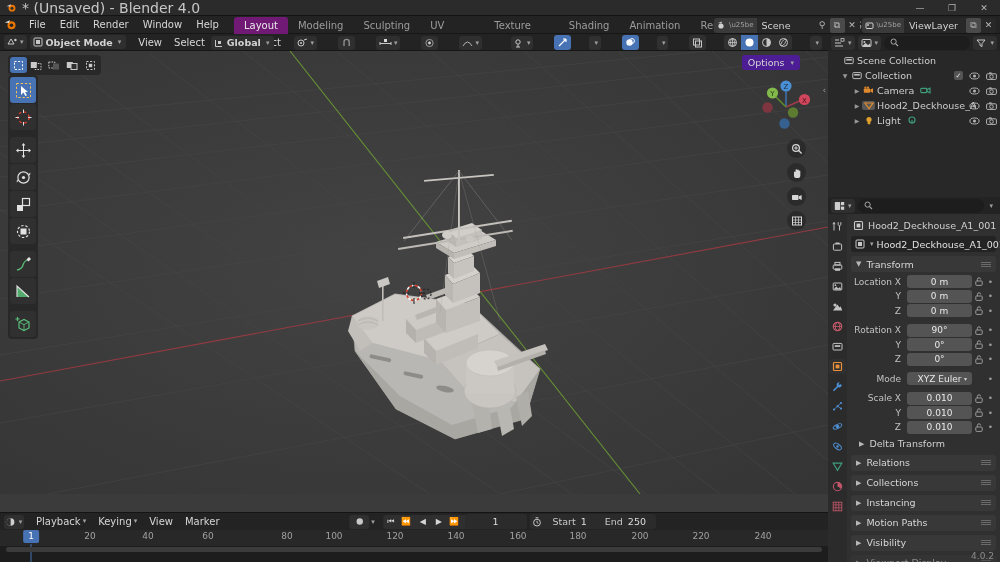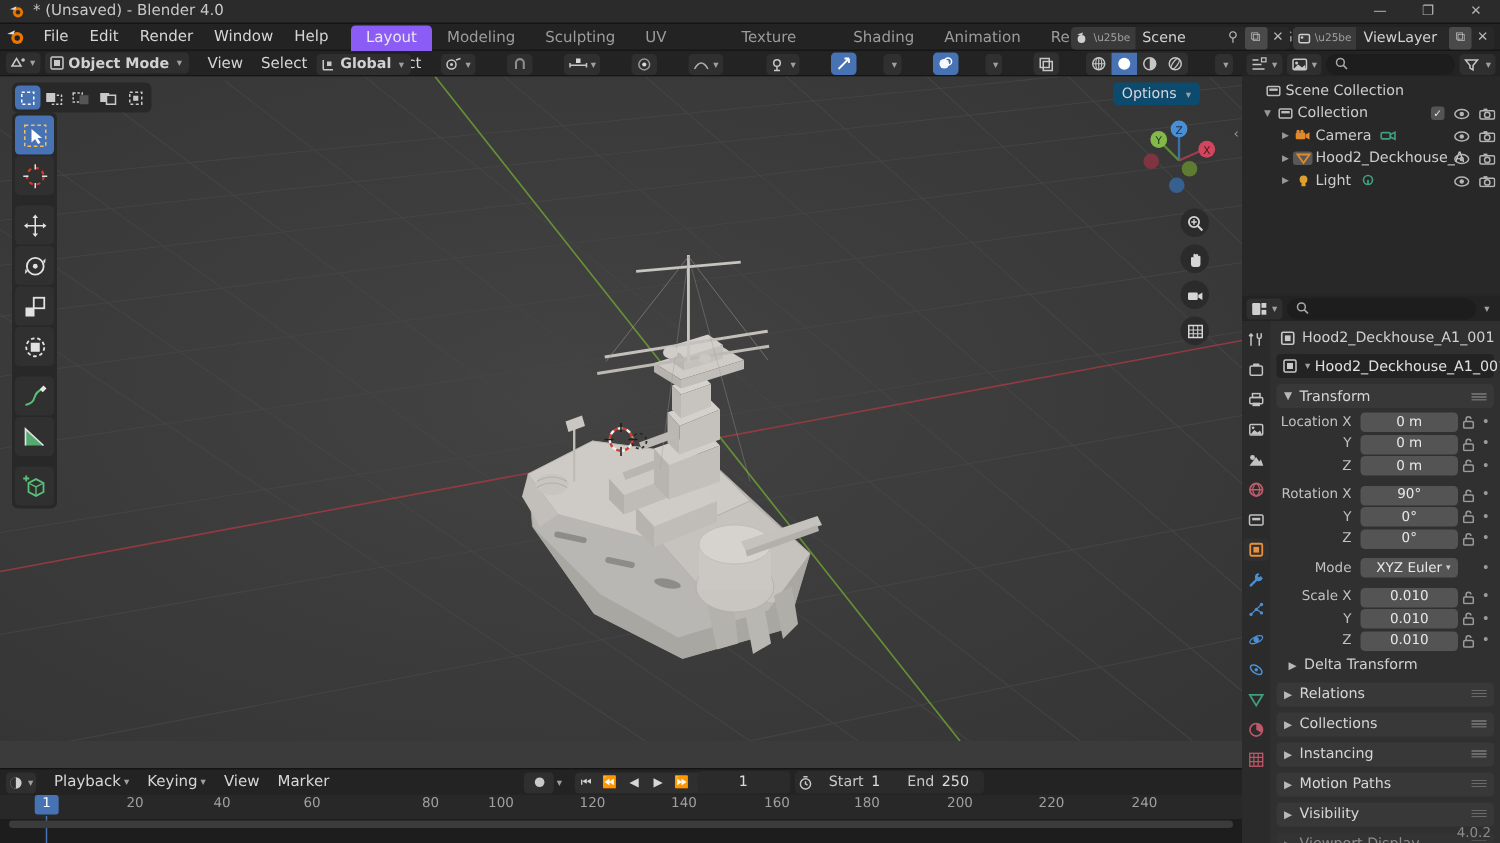--- a/index.html
+++ b/index.html
@@ -9,35 +9,35 @@
     font-family:"DejaVu Sans","Liberation Sans",sans-serif;
     font-size:10px;color:#d2d2d2;
     -webkit-font-smoothing:antialiased;
   }
   .app{position:relative;width:1000px;height:562px;background:#1d1d1d;}
 
   
   .titlebar{height:16px;background:#2b2b2b;display:flex;align-items:center;
     padding:0 6px;border-bottom:1px solid #141414;position:relative;}
   .tb-icon{width:11px;height:11px;margin-right:5px;position:relative;flex:none;}
-  .tb-title{font-size:10px;color:#c8c8c8;white-space:nowrap;}
+  .tb-title{font-size:14px;color:#c8c8c8;white-space:nowrap;}
   .tb-btns{position:absolute;right:0;top:0;height:16px;display:flex;}
   .tb-btn{width:32px;height:16px;display:flex;align-items:center;justify-content:center;
     font-size:9px;color:#b5b5b5;}
 
   
   .topbar{height:18px;background:#232323;display:flex;align-items:center;
     padding-left:4px;position:relative;border-bottom:1px solid #161616;}
   .blender-logo{width:14px;height:13px;margin-right:4px;position:relative;flex:none;}
   .menu{display:flex;align-items:center;height:18px;}
   .menu-item{padding:0 7px;line-height:18px;font-size:10px;color:#d6d6d6;cursor:default;}
   .ws-tabs{display:flex;align-items:flex-end;height:18px;margin-left:8px;}
   .ws-tab{padding:0 10px;line-height:17px;height:17px;font-size:10px;color:#9c9c9c;
     border-radius:3px 3px 0 0;cursor:default;}
-  .ws-tab.active{background:#8b5cf6;color:#e8e8e8;}
+  .ws-tab.active{background:#701a75;color:#e8e8e8;}
   .scene-block{position:absolute;right:4px;top:1px;height:16px;display:flex;align-items:center;gap:2px;}
   .sc-group{display:flex;align-items:center;background:#282828;border-radius:3px;height:15px;}
   .sc-idbtn{display:flex;align-items:center;padding:0 3px;background:#3a3a3a;border-radius:3px 0 0 3px;height:15px;}
   .sc-name{padding:0 8px 0 5px;font-size:9.5px;color:#d2d2d2;line-height:15px;min-width:58px;}
   .sc-ic{width:15px;height:15px;display:flex;align-items:center;justify-content:center;color:#b9b9b9;font-size:9px;}
   .sc-ic.box{background:#4a4a4a;border-radius:2px;}
 
   
   .body-area{position:absolute;top:34px;left:0;right:0;bottom:0;}
 
@@ -75,21 +75,21 @@
 
   
   .toolbar{position:absolute;left:8px;top:24px;width:30px;background:#282828;
     border-radius:4px;padding:2px;display:flex;flex-direction:column;gap:1px;}
   .tool{width:26px;height:26px;border-radius:3px;display:flex;align-items:center;
     justify-content:center;background:#303030;position:relative;}
   .tool.on{background:#4772b3;}
   .tool-gap{height:5px;}
 
   
-  .options-btn{position:absolute;right:28px;top:4px;background:#0c4a6e;border-radius:3px;
+  .options-btn{position:absolute;right:28px;top:4px;background:#4c1d95;border-radius:3px;
     height:15px;padding:0 6px;display:flex;align-items:center;gap:4px;font-size:9.5px;color:#d6d6d6;}
 
   
   .gizmo{position:absolute;right:12px;top:24px;width:60px;height:60px;}
   .nav-icons{position:absolute;right:22px;top:88px;display:flex;flex-direction:column;gap:5px;}
   .nav-ic{width:19px;height:19px;border-radius:50%;background:#2b2b2b;display:flex;
     align-items:center;justify-content:center;color:#d0d0d0;}
   .vp-side-arrow{position:absolute;right:2px;top:34px;font-size:9px;color:#9b9b9b;}
 
   

